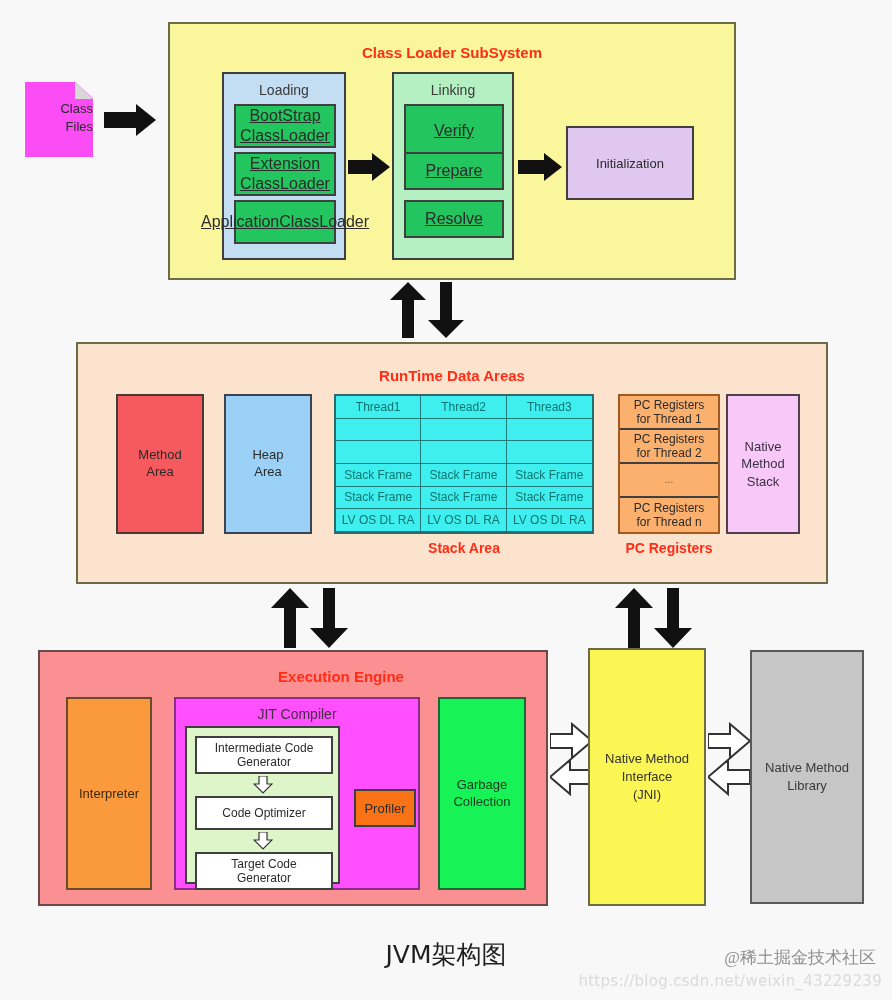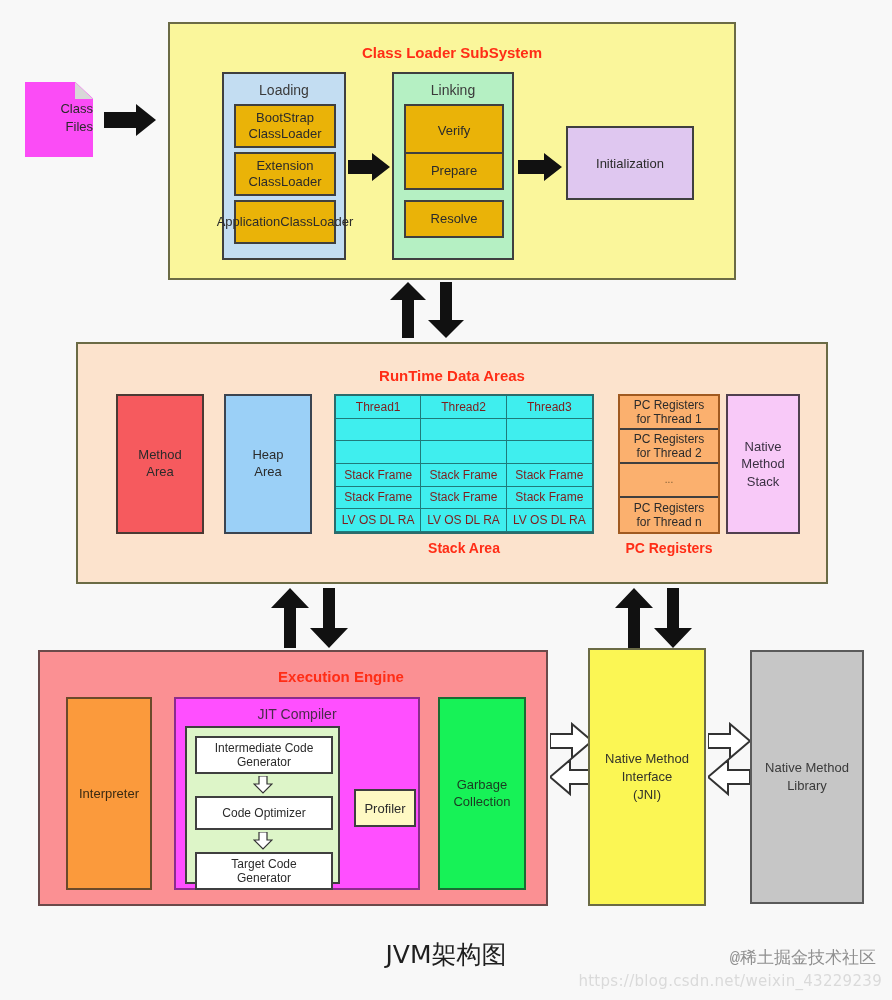--- a/index.html
+++ b/index.html
@@ -70,25 +70,26 @@
     left: 222px; top: 48px; width: 122px; height: 188px;
     background: #B5F0C3;
     border: 2px solid #3f3f3f;
   }
   .sub-title {
     font-size: 14px; color: #3a3a3a;
     text-align: center; width: 100%;
     position: absolute; top: 8px; left: 0;
   }
   .white-cell {
-    background: #eab308;
+    background: #22c55e;
     border: 2px solid #3f3f3f;
     color: #2b2b2b;
-    font-size: 13px;
+    font-size: 16px;
     line-height: 1.25;
+    text-decoration: underline;
   }
   #init-box {
     left: 396px; top: 102px; width: 128px; height: 74px;
     background: #DFC7F0;
     border: 2px solid #3f3f3f;
     color: #2b2b2b; font-size: 13px;
   }
 
   
   #runtime-box {
@@ -113,21 +114,21 @@
     border: 2px solid #2b6b6b;
     display: grid;
     grid-template-columns: 1fr 1fr 1fr;
     grid-template-rows: repeat(6, 1fr);
     background: #3FEEEE;
   }
   #stack-area .cell {
     border-right: 1px solid #1f7a7a;
     border-bottom: 1px solid #1f7a7a;
     display: flex; align-items: center; justify-content: center;
-    font-size: 12px; color: #7f1d1d;
+    font-size: 12px; color: #0f766e;
     overflow: hidden; white-space: nowrap;
   }
   #stack-area .cell:nth-child(3n) { border-right: none; }
   #stack-label, #pc-label {
     position: absolute; color: #FF2D16; font-weight: bold; font-size: 14px;
     text-align: center;
   }
   #stack-label { left: 256px; top: 196px; width: 260px; }
   #pc-label { left: 536px; top: 196px; width: 110px; }
 
@@ -179,21 +180,21 @@
   .pipe-cell {
     background: #ffffff; border: 2px solid #3f3f3f;
     font-size: 12px; line-height: 1.2; color: #2b2b2b;
   }
   .down-arrow {
     position: absolute; left: 50%; transform: translateX(-50%);
     width: 20px; height: 18px;
   }
   #profiler {
     left: 178px; top: 90px; width: 62px; height: 38px;
-    background: #fef9c3; border: 2px solid #3f3f3f;
+    background: #f97316; border: 2px solid #3f3f3f;
     font-size: 13px; color: #2b2b2b;
   }
   #gc-box {
     left: 398px; top: 45px; width: 88px; height: 193px;
     background: #17F257; border: 2px solid #1a6b33;
     color: #1b3a22; font-size: 13px; line-height: 1.3;
   }
 
   
   #jni-box {
@@ -210,21 +211,21 @@
   
   #diagram-title {
     left: 0; top: 938px; width: 892px;
     text-align: center;
     font-size: 25px; color: #1f1f1f;
     font-family: "DejaVu Sans", "Liberation Sans", sans-serif;
   }
   #watermark {
     right: 16px; top: 946px;
     font-size: 17px; color: #8f8f8f;
-    font-family: Liberation Mono, monospace;
+    font-family: Liberation Serif, serif;
   }
   #wm-url {
     right: 10px; top: 972px;
     font-size: 15px; color: #dadada;
     font-family: "DejaVu Sans", sans-serif;
     letter-spacing: 0.3px;
   }
 </style>
 </head>
 <body>

